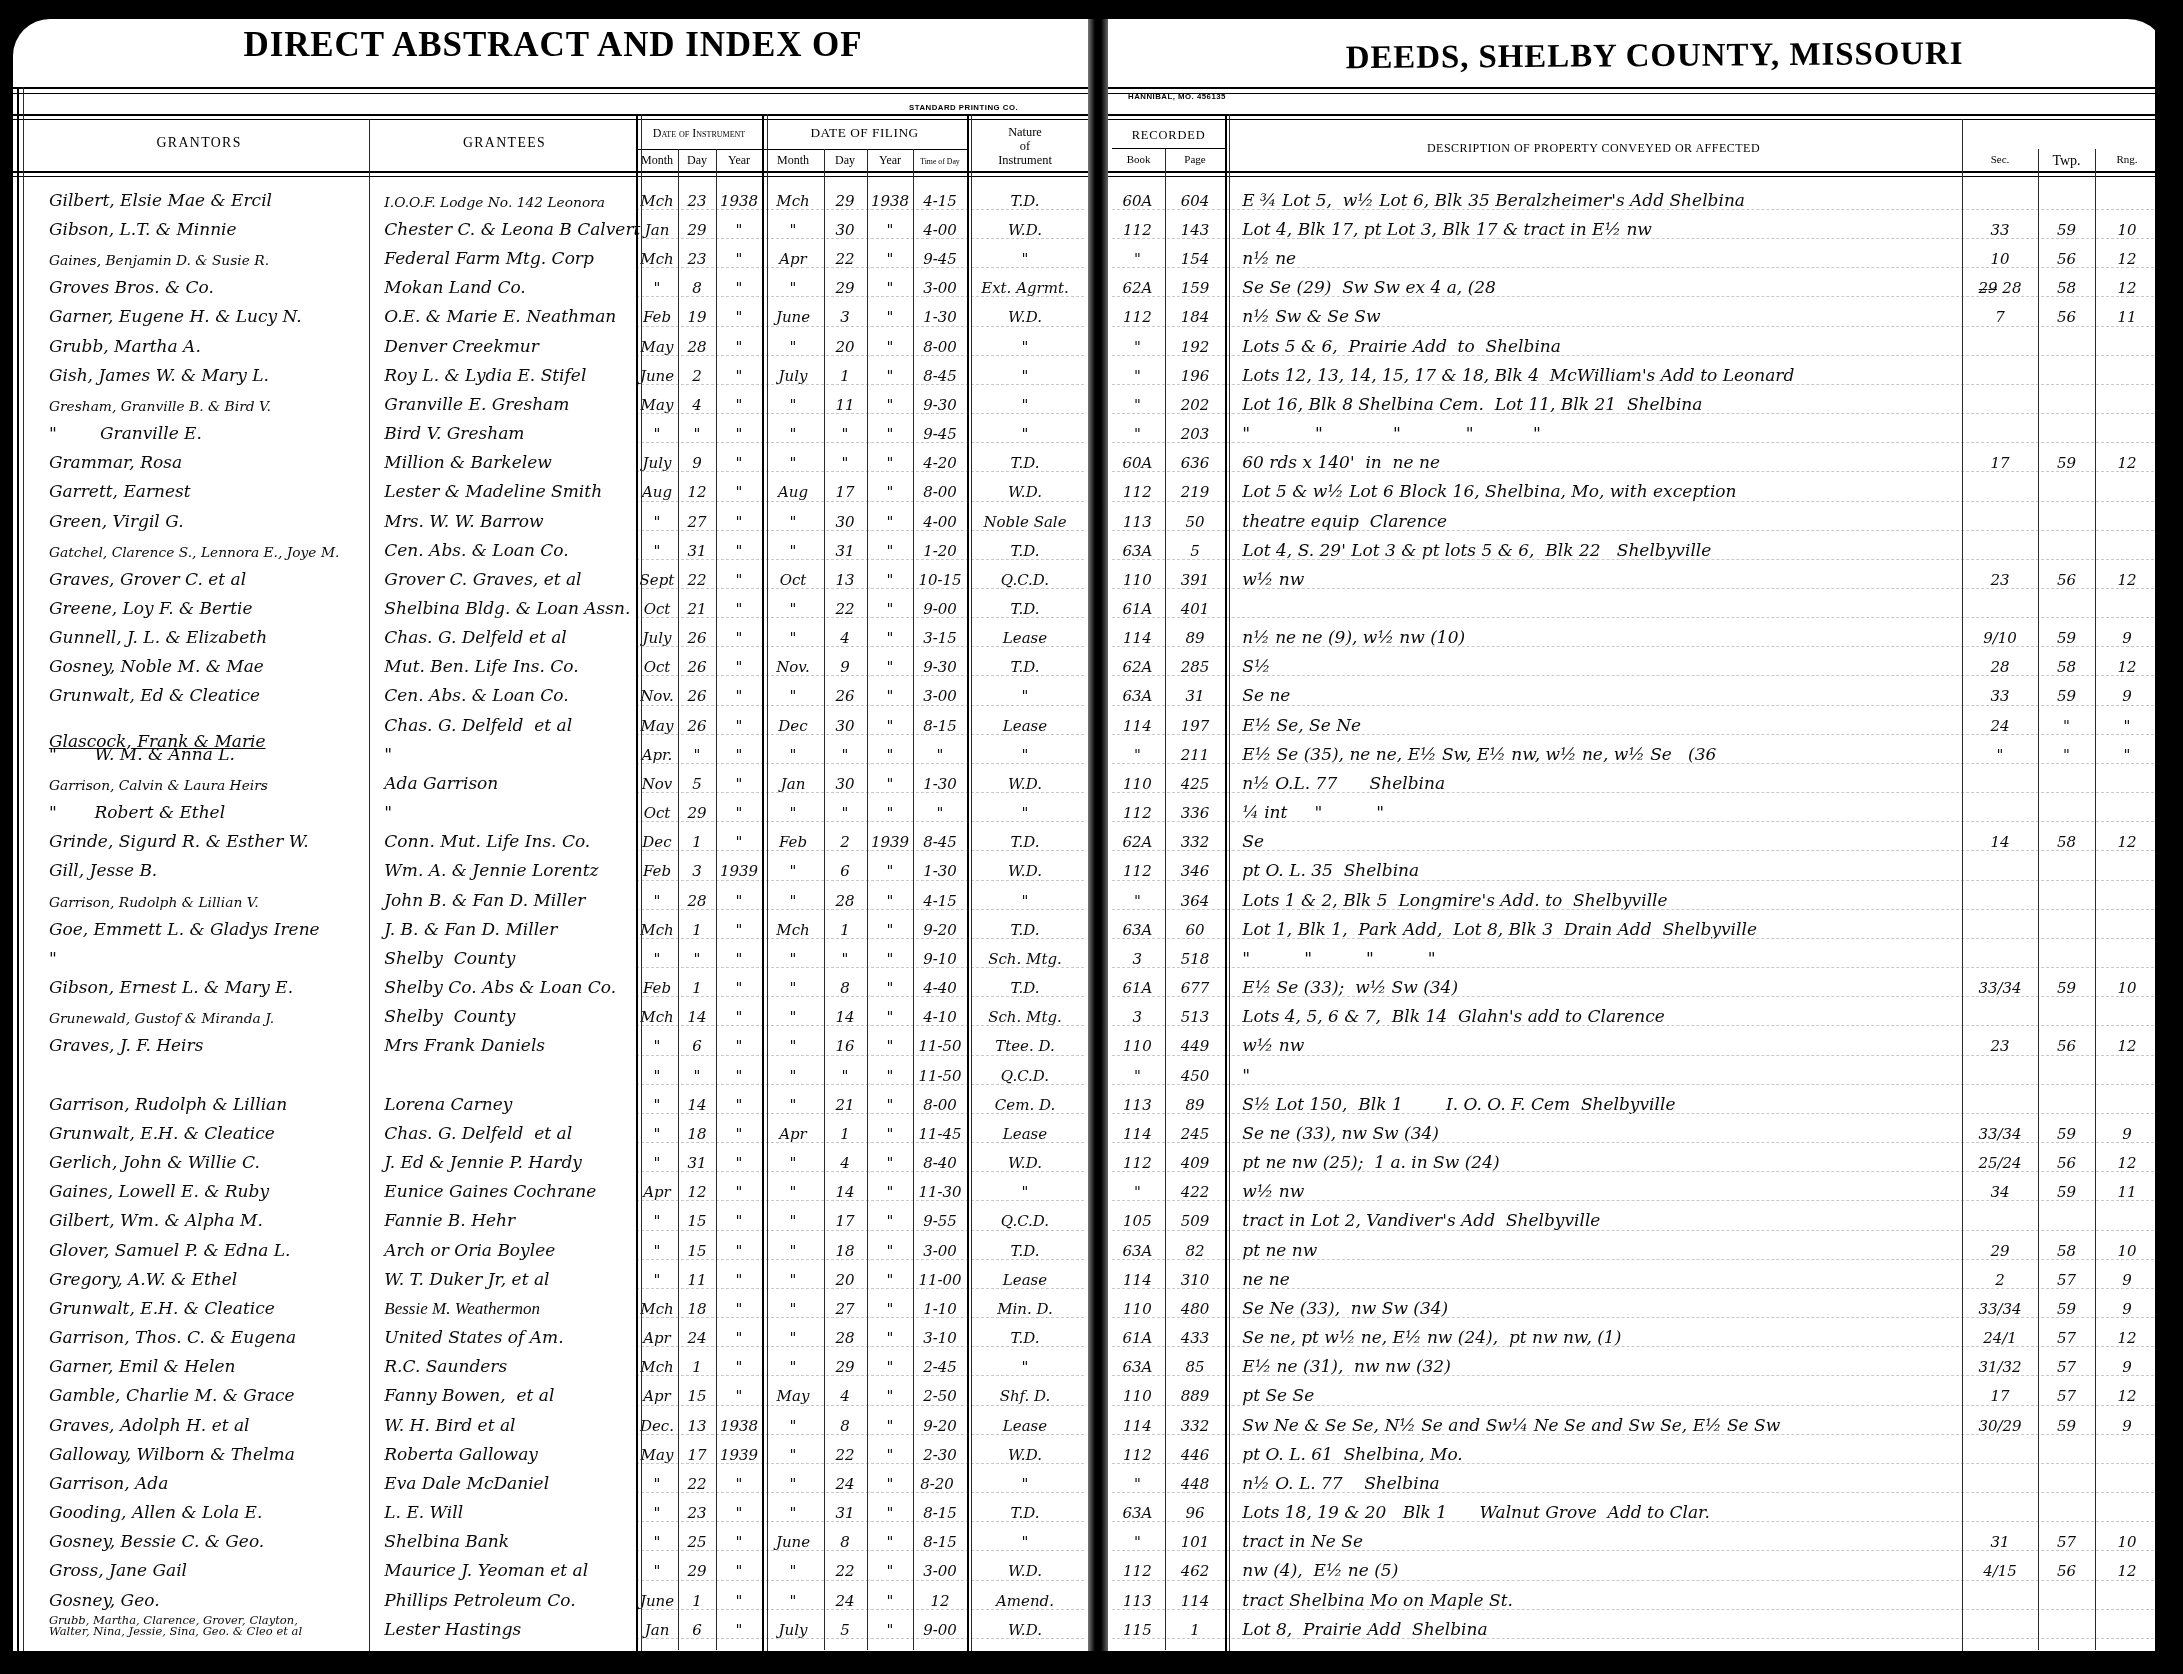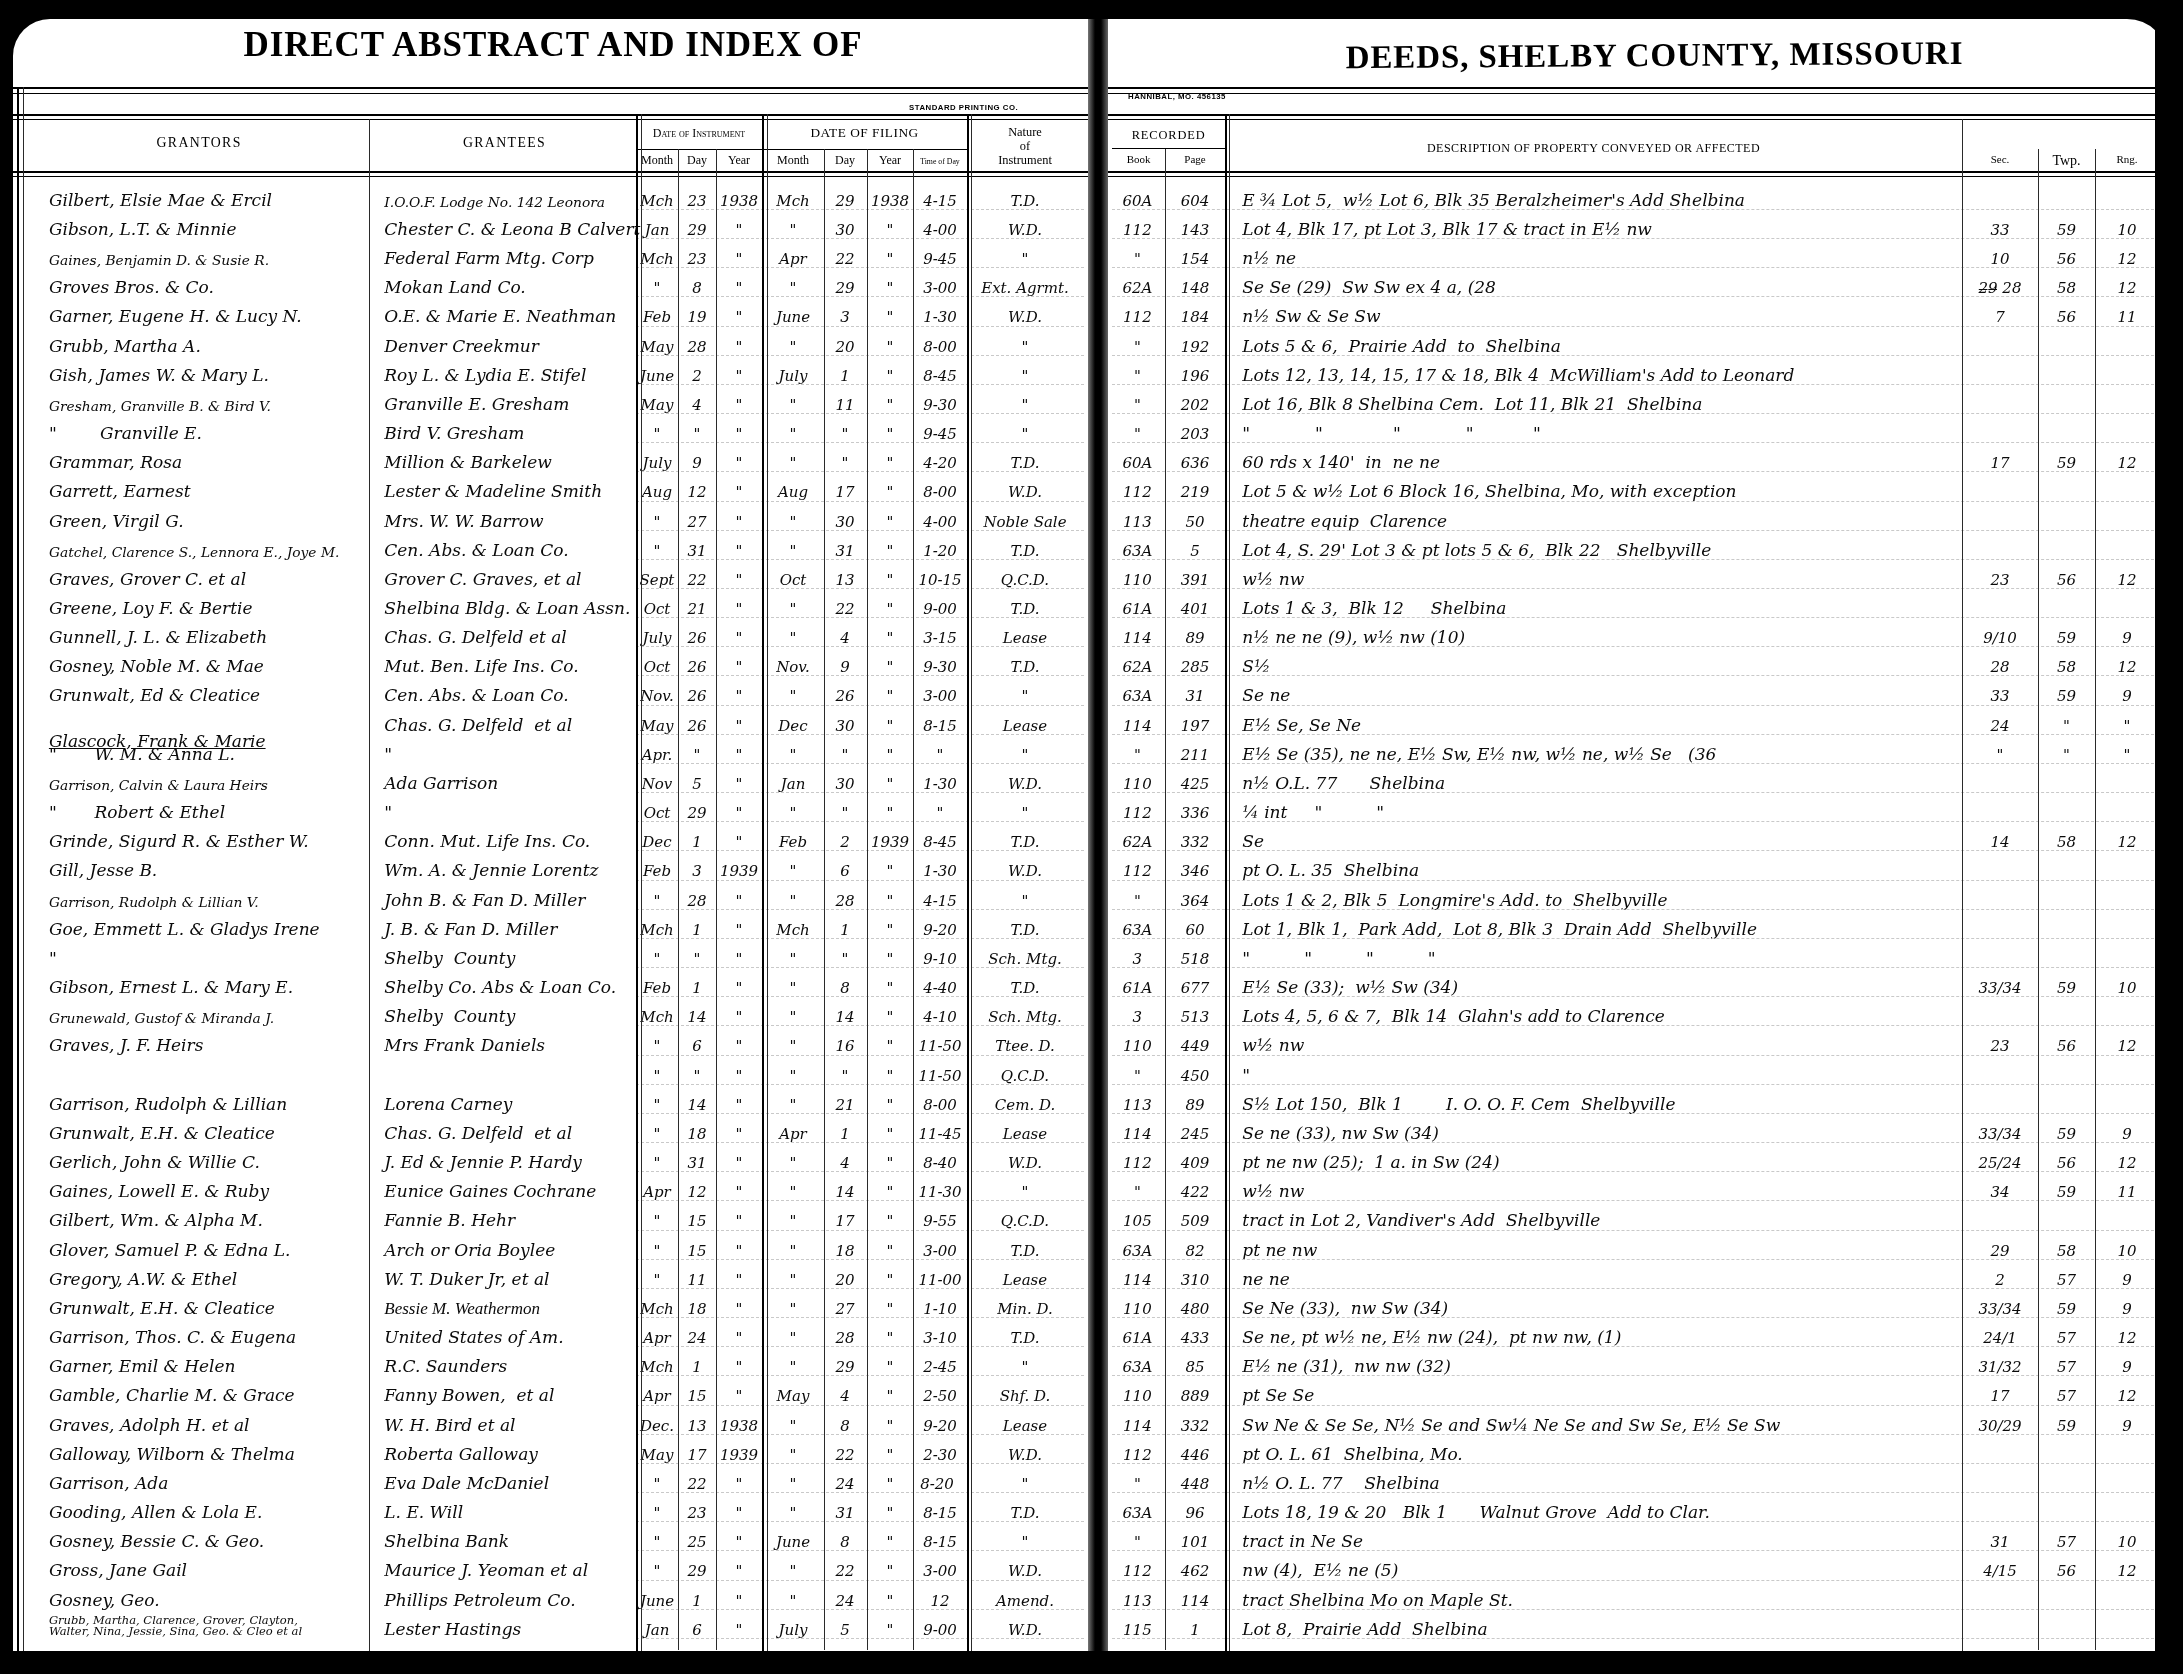--- a/index.html
+++ b/index.html
@@ -687,21 +687,21 @@
       <div class="cell ac hw-sm" style="left: 992px; width: 64px; top: 190px; height: 29px;">10</div>
       <div class="rl" style="left: 9.2px; width: 1042px; top: 219px;"></div>
       <div class="cell ac hw-sm" style="left: 6.4px; width: 56px; top: 219px; height: 29px;">"</div>
       <div class="cell ac hw-sm" style="left: 62px; width: 60px; top: 219px; height: 29px;">154</div>
       <div class="cell al hw-lg" style="left: 131px; width: 728px; top: 219px; height: 29px;">n½ ne</div>
       <div class="cell ac hw-sm" style="left: 859px; width: 76px; top: 219px; height: 29px;">10</div>
       <div class="cell ac hw-sm" style="left: 935px; width: 57px; top: 219px; height: 29px;">56</div>
       <div class="cell ac hw-sm" style="left: 992px; width: 64px; top: 219px; height: 29px;">12</div>
       <div class="rl" style="left: 9.2px; width: 1042px; top: 248px;"></div>
       <div class="cell ac hw-sm" style="left: 6.4px; width: 56px; top: 248px; height: 29px;">62A</div>
-      <div class="cell ac hw-sm" style="left: 62px; width: 60px; top: 248px; height: 29px;">148</div>
+      <div class="cell ac hw-sm" style="left: 62px; width: 60px; top: 248px; height: 29px;">159</div>
       <div class="cell al hw-lg" style="left: 131px; width: 728px; top: 248px; height: 29px;">Se Se (29)  Sw Sw ex 4 a, (28</div>
       <div class="cell ac hw-sm" style="left: 859px; width: 76px; top: 248px; height: 29px;">2̶9̶ 28</div>
       <div class="cell ac hw-sm" style="left: 935px; width: 57px; top: 248px; height: 29px;">58</div>
       <div class="cell ac hw-sm" style="left: 992px; width: 64px; top: 248px; height: 29px;">12</div>
       <div class="rl" style="left: 9.2px; width: 1042px; top: 277px;"></div>
       <div class="cell ac hw-sm" style="left: 6.4px; width: 56px; top: 277px; height: 29px;">112</div>
       <div class="cell ac hw-sm" style="left: 62px; width: 60px; top: 277px; height: 29px;">184</div>
       <div class="cell al hw-lg" style="left: 131px; width: 728px; top: 277px; height: 29px;">n½ Sw &amp; Se Sw</div>
       <div class="cell ac hw-sm" style="left: 859px; width: 76px; top: 277px; height: 29px;">7</div>
       <div class="cell ac hw-sm" style="left: 935px; width: 57px; top: 277px; height: 29px;">56</div>
@@ -765,21 +765,20 @@
       <div class="rl" style="left: 9.2px; width: 1042px; top: 540px;"></div>
       <div class="cell ac hw-sm" style="left: 6.4px; width: 56px; top: 540px; height: 29px;">110</div>
       <div class="cell ac hw-sm" style="left: 62px; width: 60px; top: 540px; height: 29px;">391</div>
       <div class="cell al hw-lg" style="left: 131px; width: 728px; top: 540px; height: 29px;">w½ nw</div>
       <div class="cell ac hw-sm" style="left: 859px; width: 76px; top: 540px; height: 29px;">23</div>
       <div class="cell ac hw-sm" style="left: 935px; width: 57px; top: 540px; height: 29px;">56</div>
       <div class="cell ac hw-sm" style="left: 992px; width: 64px; top: 540px; height: 29px;">12</div>
       <div class="rl" style="left: 9.2px; width: 1042px; top: 569px;"></div>
       <div class="cell ac hw-sm" style="left: 6.4px; width: 56px; top: 569px; height: 29px;">61A</div>
       <div class="cell ac hw-sm" style="left: 62px; width: 60px; top: 569px; height: 29px;">401</div>
-      <div class="cell al hw-lg" style="left: 131px; width: 728px; top: 569px; height: 29px;">Lots 1 &amp; 3,  Blk 12     Shelbina</div>
       <div class="cell ac hw-sm" style="left: 859px; width: 76px; top: 569px; height: 29px;"></div>
       <div class="cell ac hw-sm" style="left: 935px; width: 57px; top: 569px; height: 29px;"></div>
       <div class="cell ac hw-sm" style="left: 992px; width: 64px; top: 569px; height: 29px;"></div>
       <div class="rl" style="left: 9.2px; width: 1042px; top: 598px;"></div>
       <div class="cell ac hw-sm" style="left: 6.4px; width: 56px; top: 598px; height: 29px;">114</div>
       <div class="cell ac hw-sm" style="left: 62px; width: 60px; top: 598px; height: 29px;">89</div>
       <div class="cell al hw-lg" style="left: 131px; width: 728px; top: 598px; height: 29px;">n½ ne ne (9), w½ nw (10)</div>
       <div class="cell ac hw-sm" style="left: 859px; width: 76px; top: 598px; height: 29px;">9/10</div>
       <div class="cell ac hw-sm" style="left: 935px; width: 57px; top: 598px; height: 29px;">59</div>
       <div class="cell ac hw-sm" style="left: 992px; width: 64px; top: 598px; height: 29px;">9</div>

